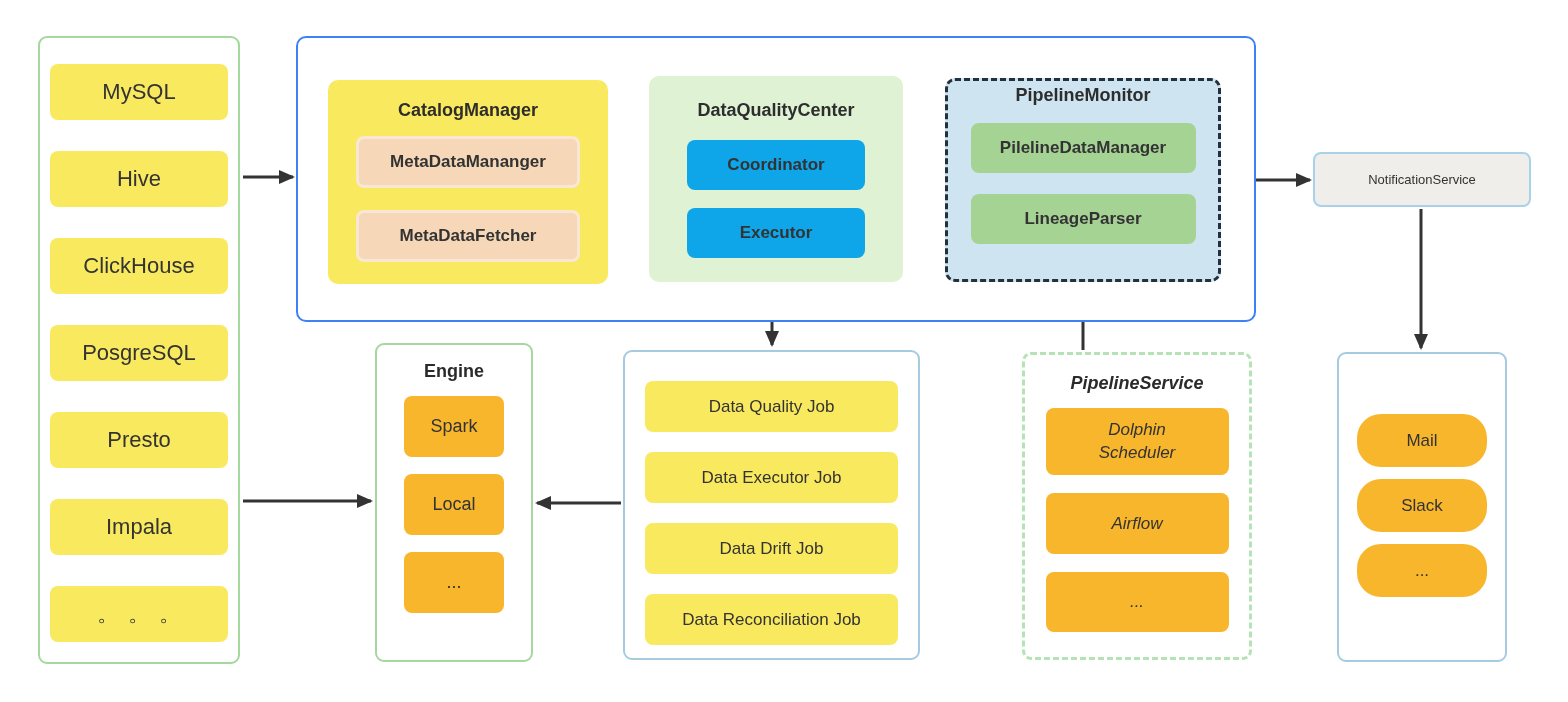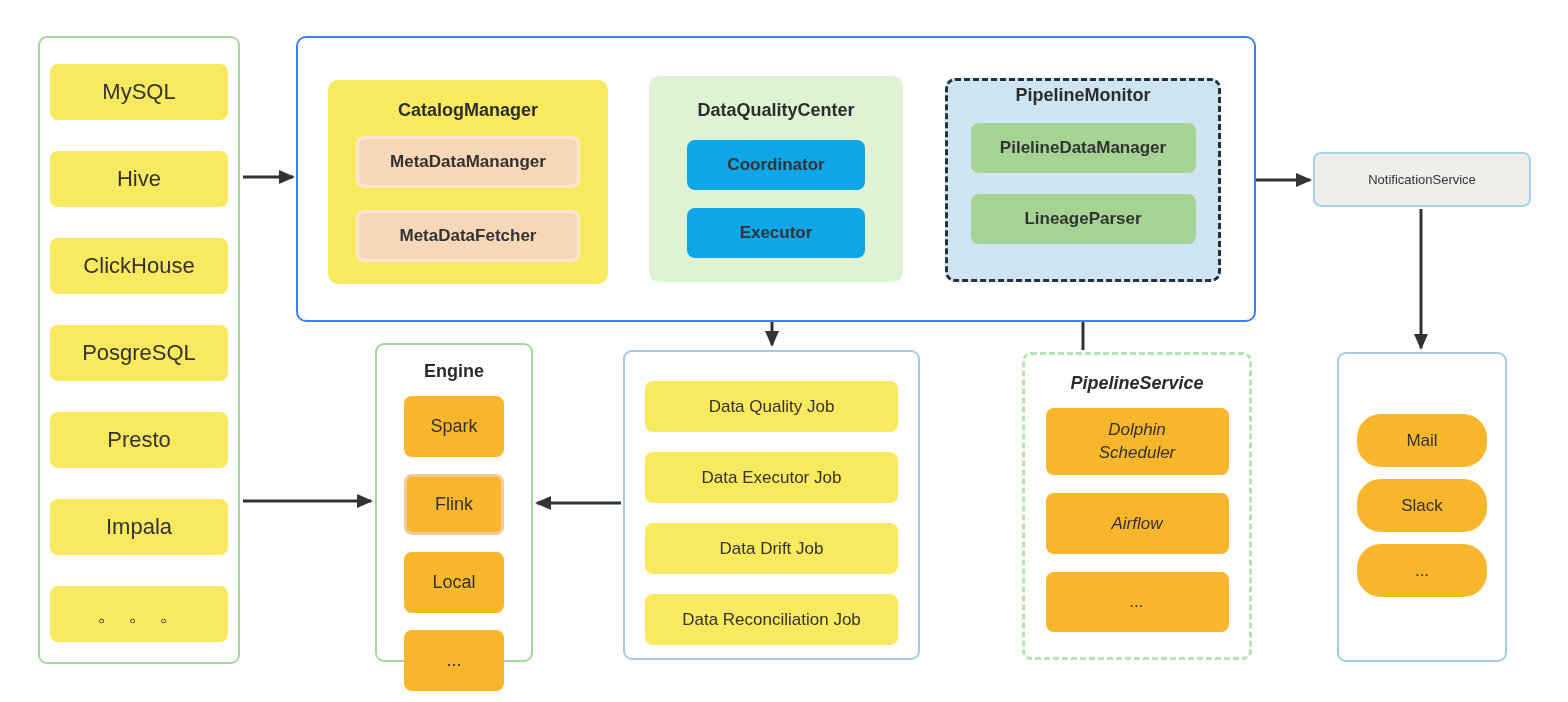--- a/index.html
+++ b/index.html
@@ -128,21 +128,20 @@
       <div class="node greenin">LineageParser</div>
     </div>
 
   </div>
 
   <div class="node notification">NotificationService</div>
 
   <div class="panel engine">
     <div class="panel-title">Engine</div>
     <div class="node orange first">Spark</div>
-    <div class="node orange flink">Flink</div>
     <div class="node orange">Local</div>
     <div class="node orange">...</div>
   </div>
 
   <div class="panel jobs">
     <div class="node yellow">Data Quality Job</div>
     <div class="node yellow">Data Executor Job</div>
     <div class="node yellow">Data Drift Job</div>
     <div class="node yellow">Data Reconciliation Job</div>
   </div>

